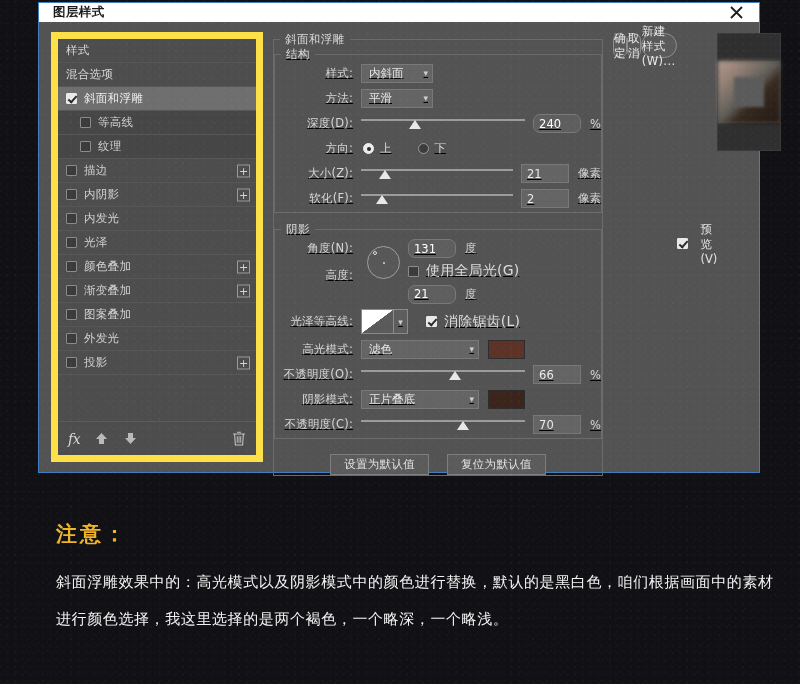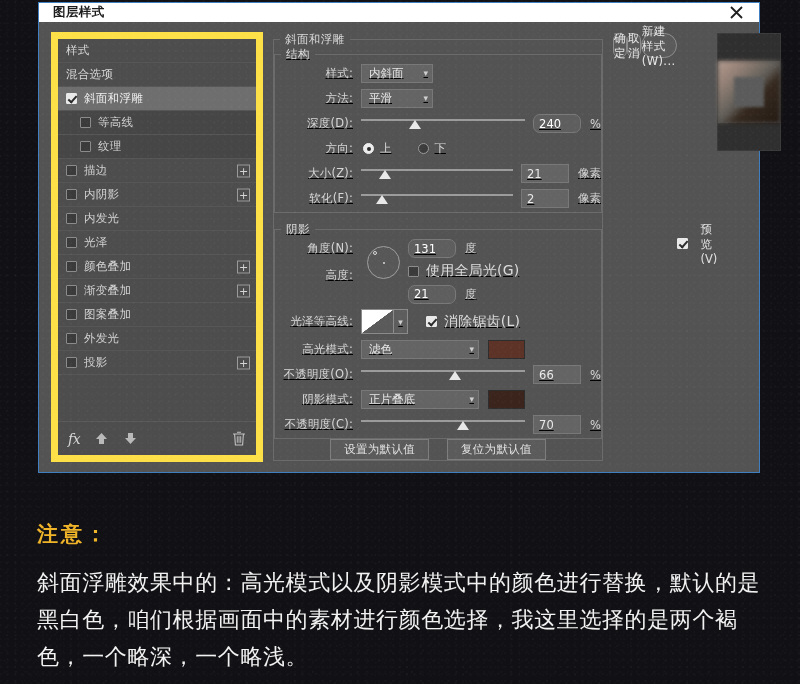--- a/index.html
+++ b/index.html
@@ -345,21 +345,21 @@
     border: 1px solid #2d2d2d;
     margin-left: 9px;
     cursor: pointer;
     flex: 0 0 auto;
   }
 
   .default-btns {
     display: flex;
     justify-content: center;
     gap: 18px;
-    margin-top: 0;
+    margin-top: 15px;
   }
   .def-btn {
     height: 21px;
     padding: 0 13px;
     background: #5b5b5b;
     border: 1px solid #7d7d7d;
     color: #e2e2e2;
     font-size: 11.5px;
     display: flex;
     align-items: center;
@@ -430,34 +430,34 @@
     position: absolute;
     left: 16px; top: 16px;
     width: 30px; height: 30px;
     background: #5b5b5b;
     filter: blur(1.6px);
   }
 
   
   .caption {
     position: absolute;
-    left: 37px;
+    left: 56px;
     top: 520px;
     width: 730px;
   }
   .caption-title {
     color: #f0b429;
     font-size: 21px;
     font-weight: bold;
     letter-spacing: 3px;
     margin-bottom: 16px;
   }
   .caption-body {
     color: #f2f2f2;
-    font-size: 22px;
+    font-size: 15px;
     line-height: 37px;
     letter-spacing: .6px;
   }
 </style>
 </head>
 <body>
 
 <div class="grain"></div>
 
 <div class="dialog">

